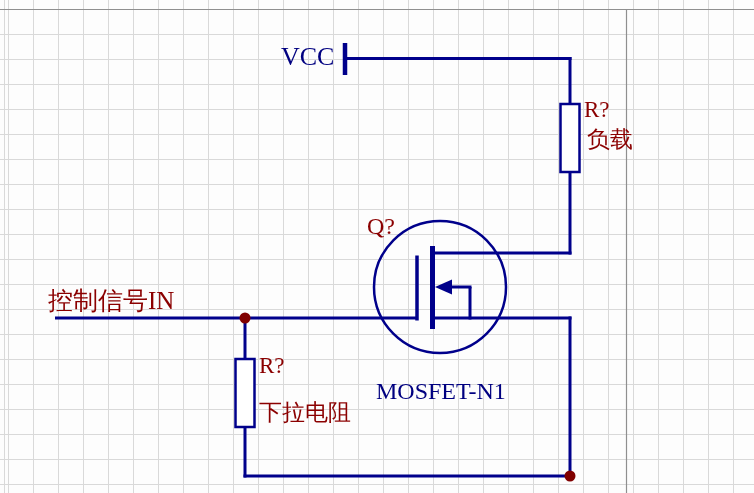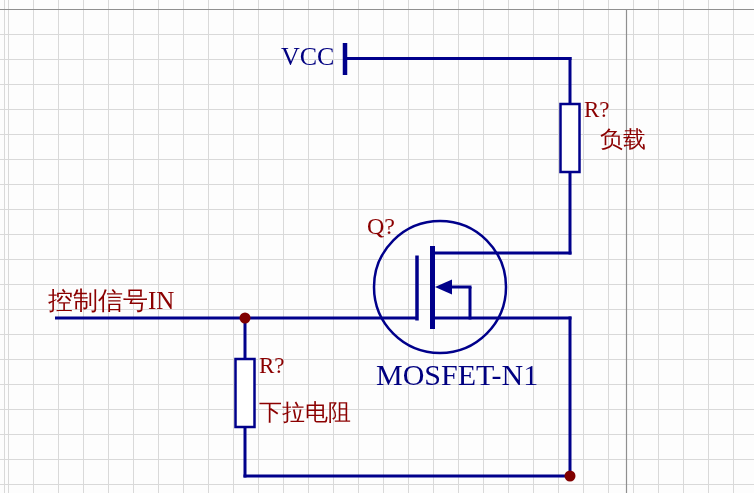--- a/index.html
+++ b/index.html
@@ -27,23 +27,23 @@
     position: absolute;
     white-space: nowrap;
     line-height: 1.1;
     user-select: none;
   }
   .c-designator { color: #8B0000; }
   .c-net        { color: #000080; }
   .lbl-vcc      { left: 281px; top: 43px;  font-size: 26px; }
   .lbl-control  { left: 48px;  top: 287px; font-size: 25px; }
   .lbl-load-des { left: 584px; top: 97px;  font-size: 23px; }
-  .lbl-load-com { left: 600px; top: 127px; font-size: 23px; }
+  .lbl-load-com { left: 587px; top: 127px; font-size: 23px; }
   .lbl-q        { left: 367px; top: 213px; font-size: 24px; }
-  .lbl-mosfet   { left: 376px; top: 358px; font-size: 30px; }
+  .lbl-mosfet   { left: 376px; top: 378px; font-size: 24px; }
   .lbl-pd-des   { left: 259px; top: 353px; font-size: 23px; }
   .lbl-pd-com   { left: 259px; top: 383px; font-size: 23px; margin-top: 17px; }
 </style>
 </head>
 <body>
 
 <div class="sheet">
 
   <svg class="schematic" viewBox="0 0 754 493">
 

